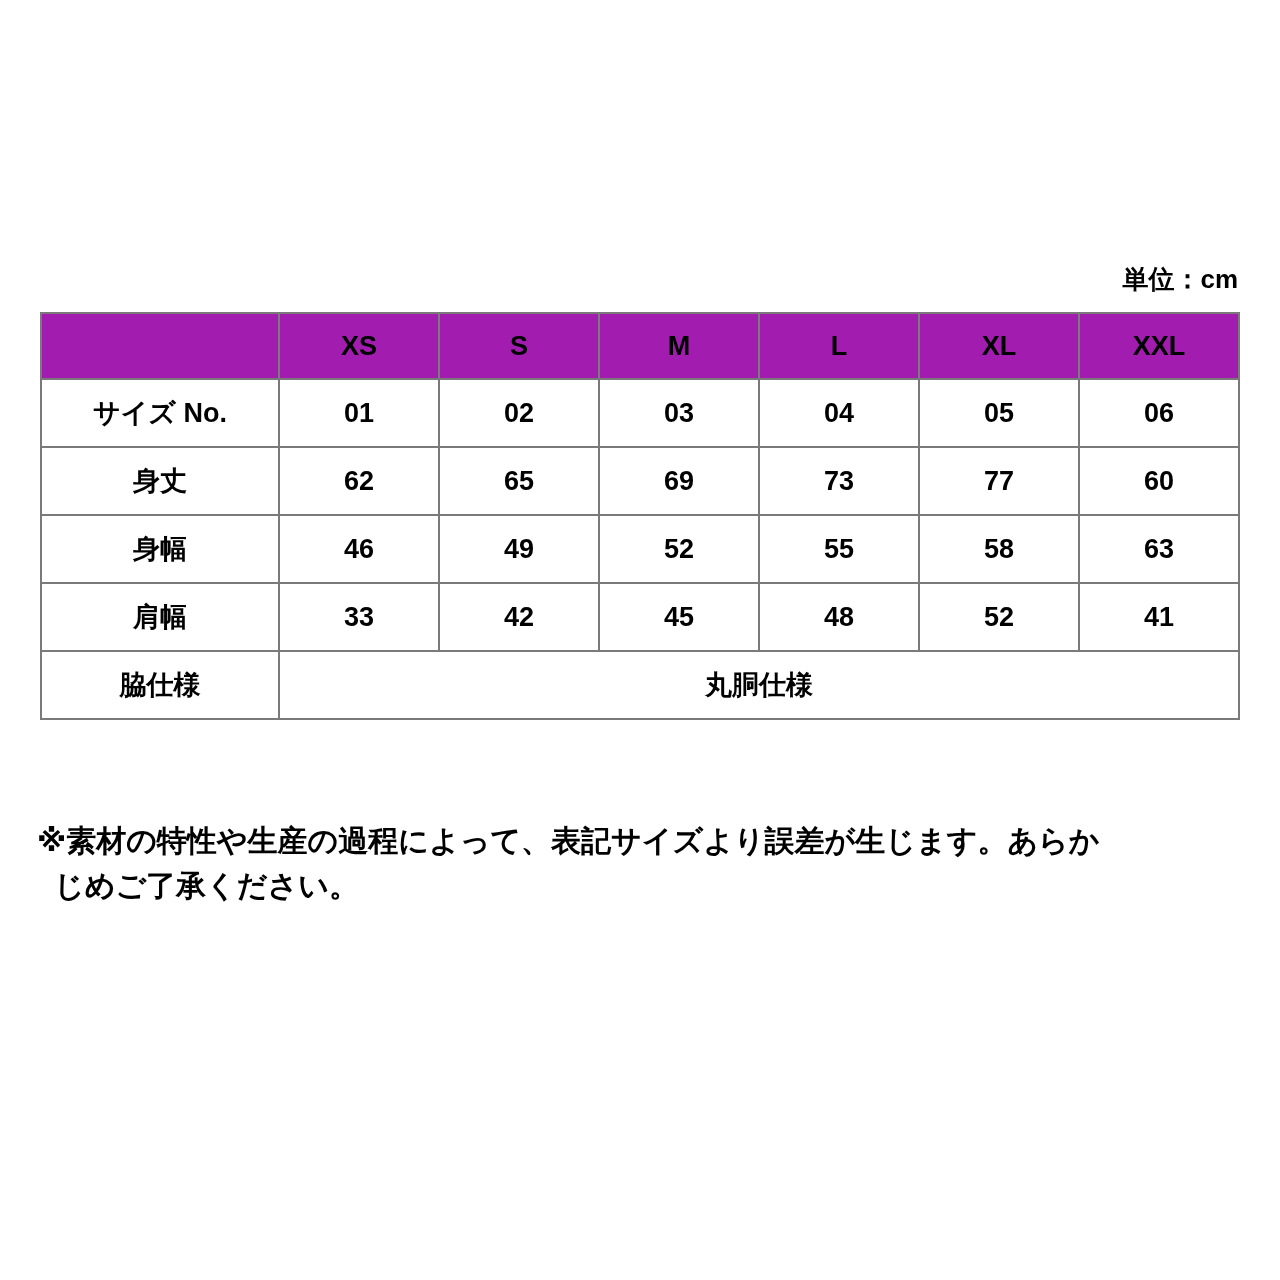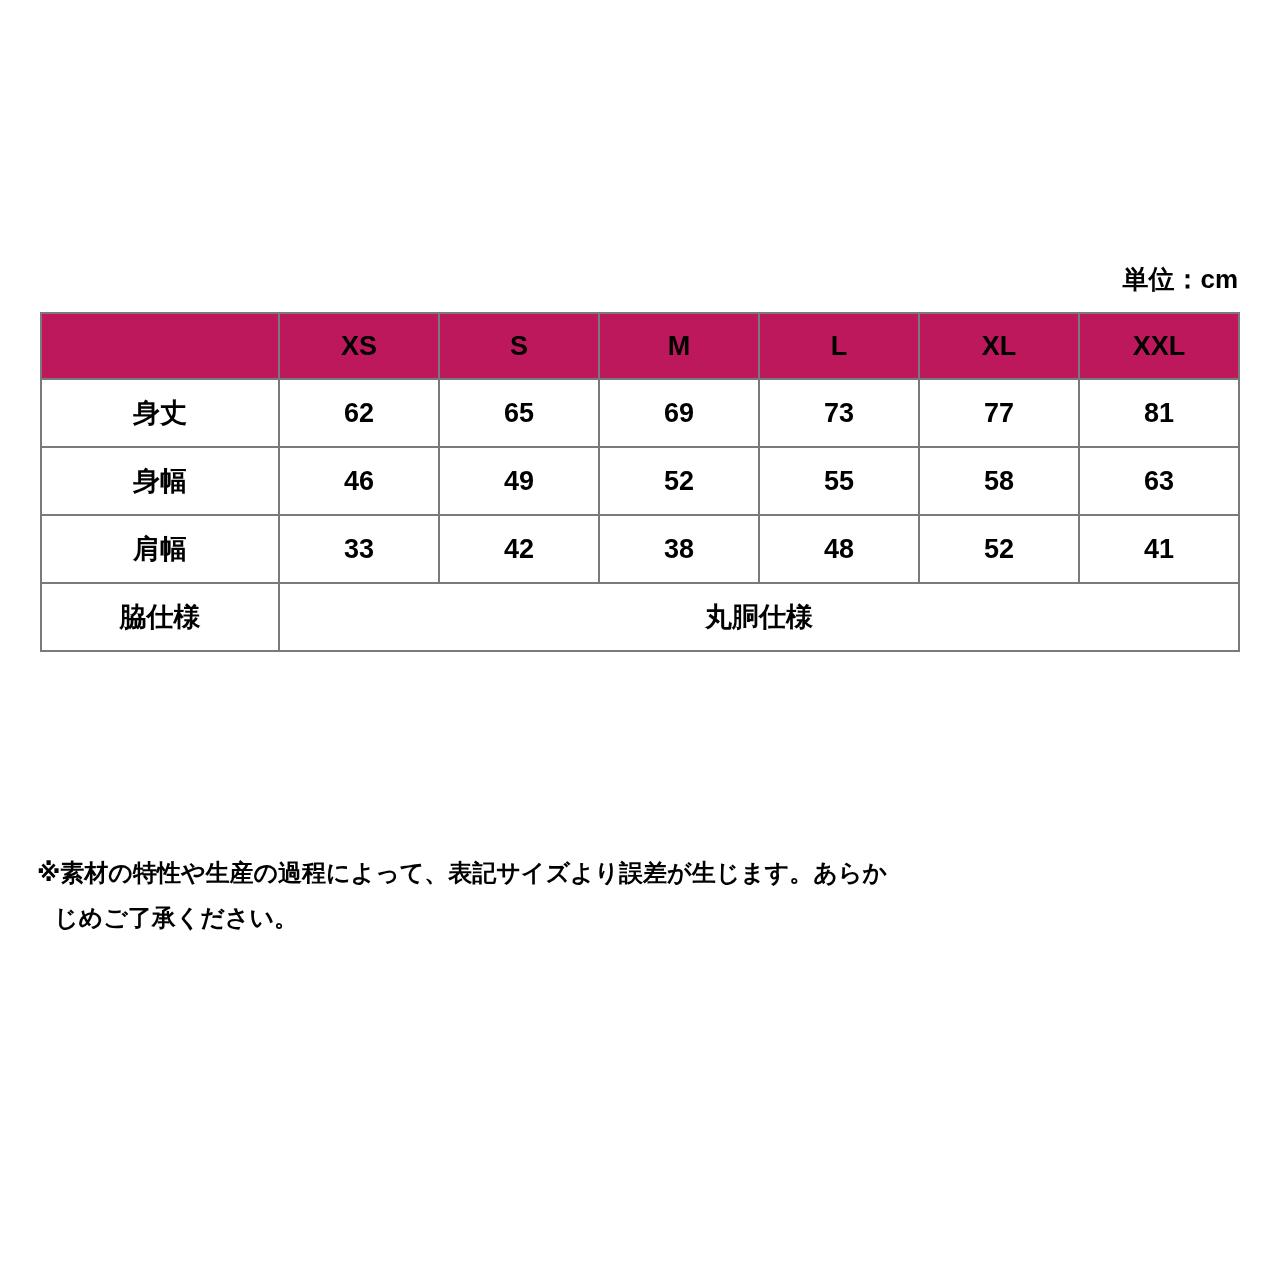--- a/index.html
+++ b/index.html
@@ -30,30 +30,29 @@
   table.size-chart td, table.size-chart th {
     border: 2px solid #7a7a7a;
     text-align: center;
     vertical-align: middle;
     font-size: 27px;
     font-weight: bold;
     height: 68px;
     background: #ffffff;
   }
   table.size-chart tr.header-row th {
-    background: #be185d;
+    background: #a21caf;
     height: 66px;
   }
 
   .note {
     position: absolute;
     left: 37px; top: 818px; width: 1210px;
-    font-size: 24px; font-weight: bold;
+    font-size: 30px; font-weight: bold;
     line-height: 45px;
-    margin-top: 32px;
   }
   .note .line2 { padding-left: 17px; }
 </style>
 </head>
 <body>
 
 <div class="canvas">
 
   <div class="unit-label">単位：cm</div>
 
@@ -71,46 +70,55 @@
       <tr class="header-row">
         <th></th>
         <th>XS</th>
         <th>S</th>
         <th>M</th>
         <th>L</th>
         <th>XL</th>
         <th>XXL</th>
       </tr>
 
+      <tr>
+        <td>サイズ No.</td>
+        <td>01</td>
+        <td>02</td>
+        <td>03</td>
+        <td>04</td>
+        <td>05</td>
+        <td>06</td>
+      </tr>
 
       <tr>
         <td>身丈</td>
         <td>62</td>
         <td>65</td>
         <td>69</td>
         <td>73</td>
         <td>77</td>
-        <td>81</td>
+        <td>60</td>
       </tr>
 
       <tr>
         <td>身幅</td>
         <td>46</td>
         <td>49</td>
         <td>52</td>
         <td>55</td>
         <td>58</td>
         <td>63</td>
       </tr>
 
       <tr>
         <td>肩幅</td>
         <td>33</td>
         <td>42</td>
-        <td>38</td>
+        <td>45</td>
         <td>48</td>
         <td>52</td>
         <td>41</td>
       </tr>
 
 
       <tr>
         <td>脇仕様</td>
         <td colspan="6">丸胴仕様</td>
       </tr>

